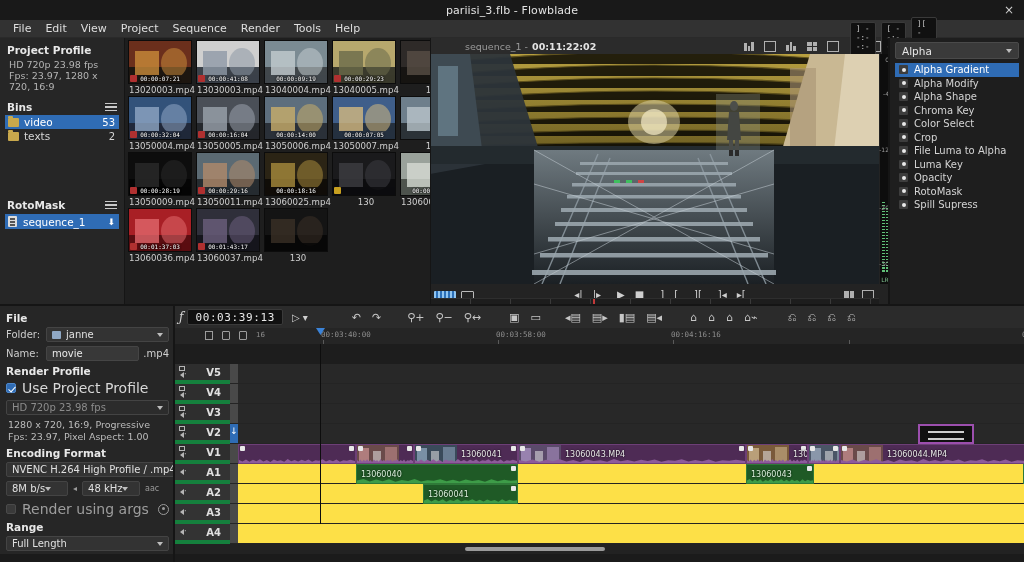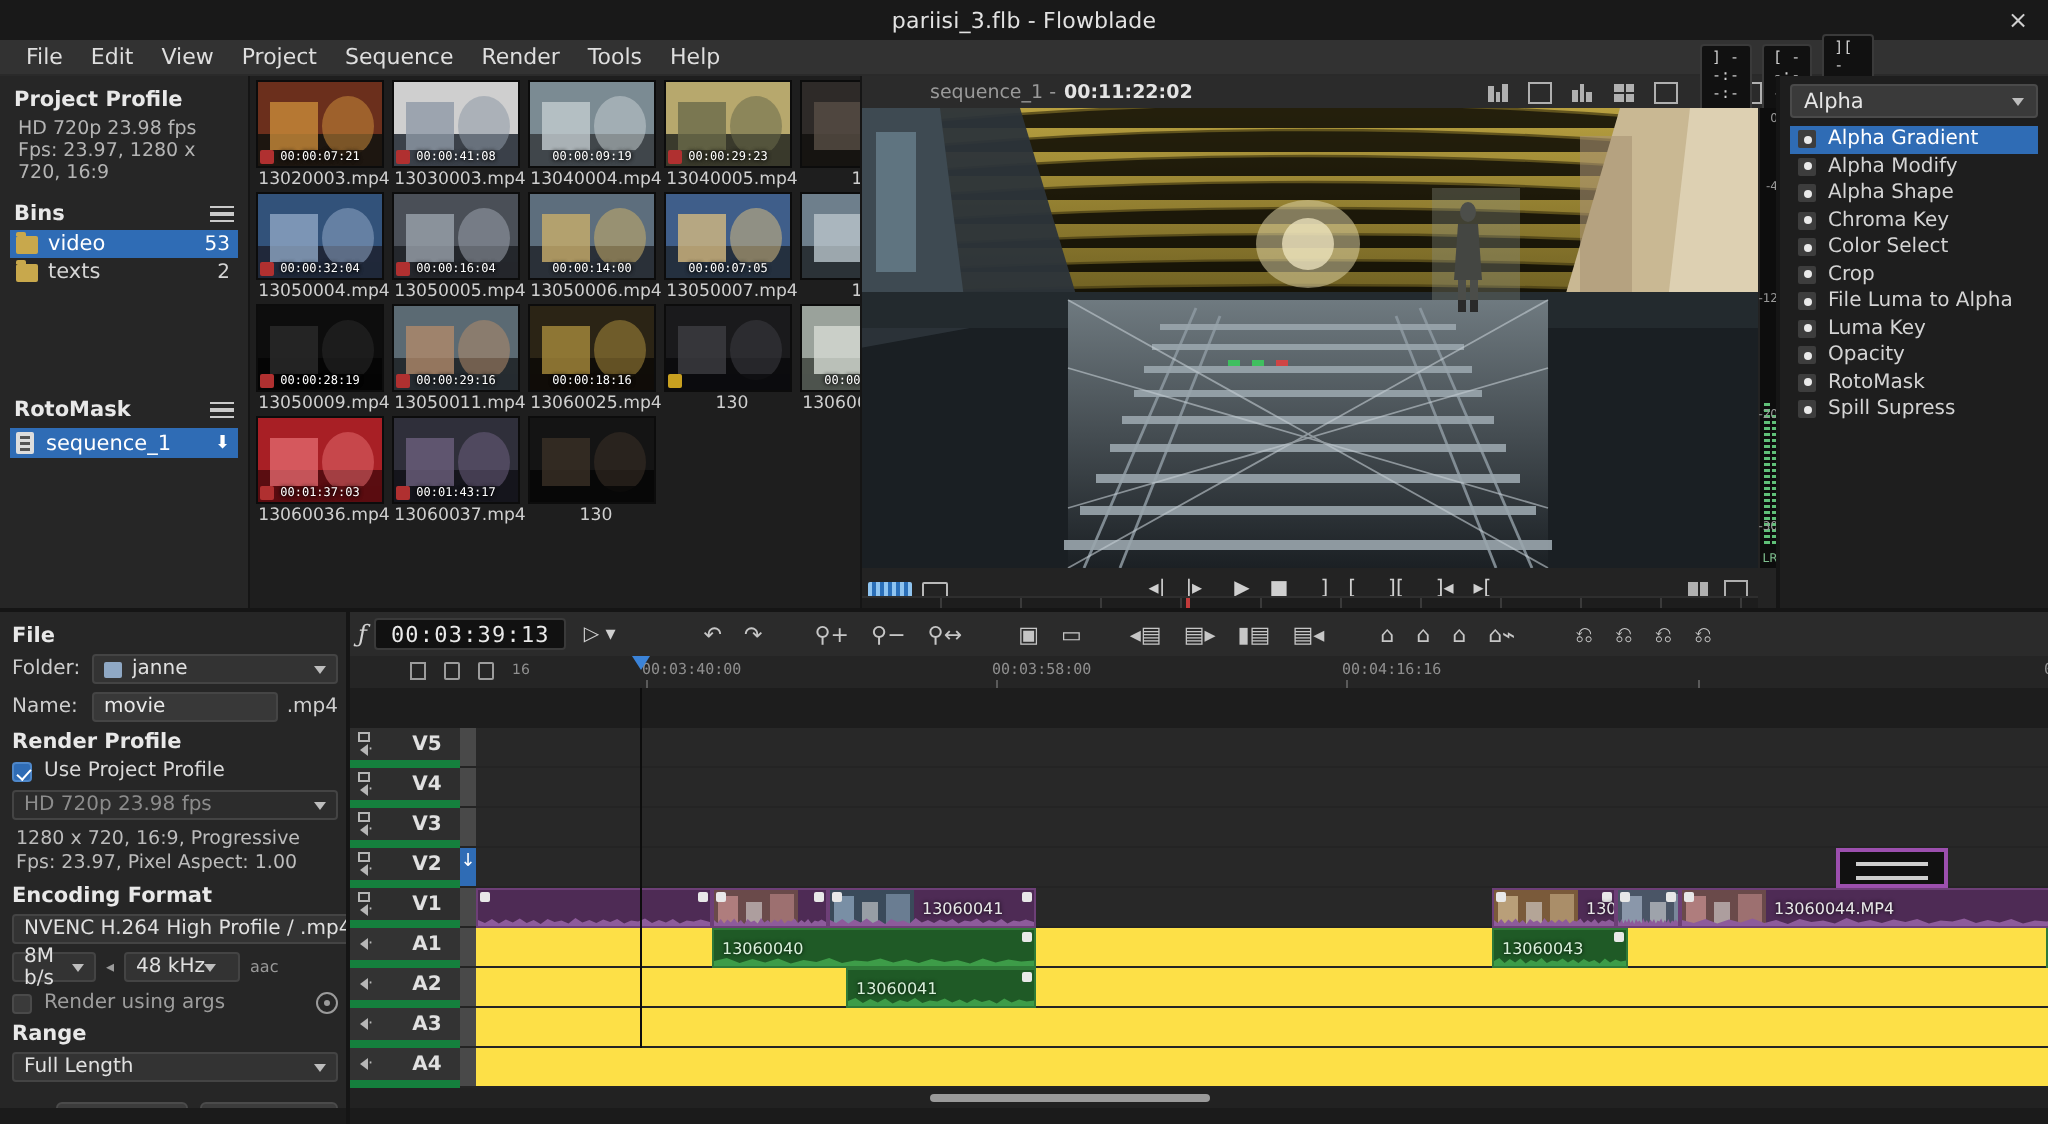--- a/index.html
+++ b/index.html
@@ -236,21 +236,21 @@
   .cbx {
     width: 10px; height: 10px; background: #2f6cb5; border: 1px solid #4e87c9; border-radius: 2px;
     margin-right: 6px; position: relative; cursor: pointer;
   }
   .cbx::after {
     content: ""; position: absolute; left: 2.5px; top: 1px; width: 3px; height: 6px;
     border: solid #fff; border-width: 0 1.5px 1.5px 0; transform: rotate(42deg);
   }
   .cbx.off { background: #3a3a3a; border-color: #4a4a4a; }
   .cbx.off::after { display: none; }
-  .cbx-lab { font-size: 10px; color: #d8d8d8; }
+  .cbx-lab { font-size: 14px; color: #d8d8d8; }
   .info-line { font-size: 9.5px; color: #bcbcbc; line-height: 11.5px; margin-left: 2px; }
   .row2 { display: flex; align-items: center; gap: 5px; margin-bottom: 5px; }
   .mini-sel {
     height: 15px; background: #333; border: 1px solid #444; border-radius: 2px;
     display: flex; align-items: center; padding: 0 5px; font-size: 10px; color: #e0e0e0; cursor: pointer;
   }
   .aac { font-size: 8px; color: #9a9a9a; }
   .gear {
     width: 11px; height: 11px; border: 1.4px solid #9b9b9b; border-radius: 50%;
     margin-left: auto; cursor: pointer; position: relative;
@@ -922,21 +922,21 @@
     <div class="info-line">Fps: 23.97, Pixel Aspect: 1.00</div>
 
     <div class="rp-title" style="margin-top:5px">Encoding Format</div>
     <div class="fld">
       <div class="sel">
         <span class="sv">NVENC H.264 High Profile / .mp4</span>
         <span class="chev"></span>
       </div>
     </div>
     <div class="row2">
-      <div class="mini-sel" style="width:42px">
+      <div class="mini-sel" style="width:62px">
         <span class="sv">8M b/s</span>
         <span class="chev"></span>
       </div>
       <span style="color:#9a9a9a;font-size:8px">◂</span>
       <div class="mini-sel" style="width:58px">
         <span class="sv">48 kHz</span>
         <span class="chev"></span>
       </div>
       <span class="aac">aac</span>
     </div>
@@ -1130,20 +1130,32 @@
                 <rect width="42" height="20" fill="#3a4a5a"></rect>
                 <rect x="2" y="3" width="10" height="14" fill="#8aa0b8" opacity="0.8"></rect>
                 <rect x="16" y="6" width="8" height="11" fill="#e3e3e3" opacity="0.55"></rect>
                 <rect x="28" y="2" width="12" height="16" fill="#8aa0b8" opacity="0.6"></rect>
               </svg></span>
             <span class="wave"></span>
             <span class="handle l"></span>
             <span class="handle r"></span>
             <span class="cname" style="left:46px">13060041</span>
           </div>
+          <div class="clip video" style="left: 280px; width: 228px;">
+            <span class="thumbstrip"><svg width="42" height="20" viewBox="0 0 42 20" preserveAspectRatio="none">
+                <rect width="42" height="20" fill="#5a4a6a"></rect>
+                <rect x="2" y="3" width="10" height="14" fill="#a890c0" opacity="0.8"></rect>
+                <rect x="16" y="6" width="8" height="11" fill="#e3e3e3" opacity="0.55"></rect>
+                <rect x="28" y="2" width="12" height="16" fill="#a890c0" opacity="0.6"></rect>
+              </svg></span>
+            <span class="wave"></span>
+            <span class="handle l"></span>
+            <span class="handle r"></span>
+            <span class="cname" style="left:46px">13060043.MP4</span>
+          </div>
           <div class="clip video" style="left: 508px; width: 62px;">
             <span class="thumbstrip"><svg width="42" height="20" viewBox="0 0 42 20" preserveAspectRatio="none">
                 <rect width="42" height="20" fill="#7a5a3a"></rect>
                 <rect x="2" y="3" width="10" height="14" fill="#c9b089" opacity="0.8"></rect>
                 <rect x="16" y="6" width="8" height="11" fill="#e3e3e3" opacity="0.55"></rect>
                 <rect x="28" y="2" width="12" height="16" fill="#c9b089" opacity="0.6"></rect>
               </svg></span>
             <span class="wave"></span>
             <span class="handle l"></span>
             <span class="handle r"></span>

